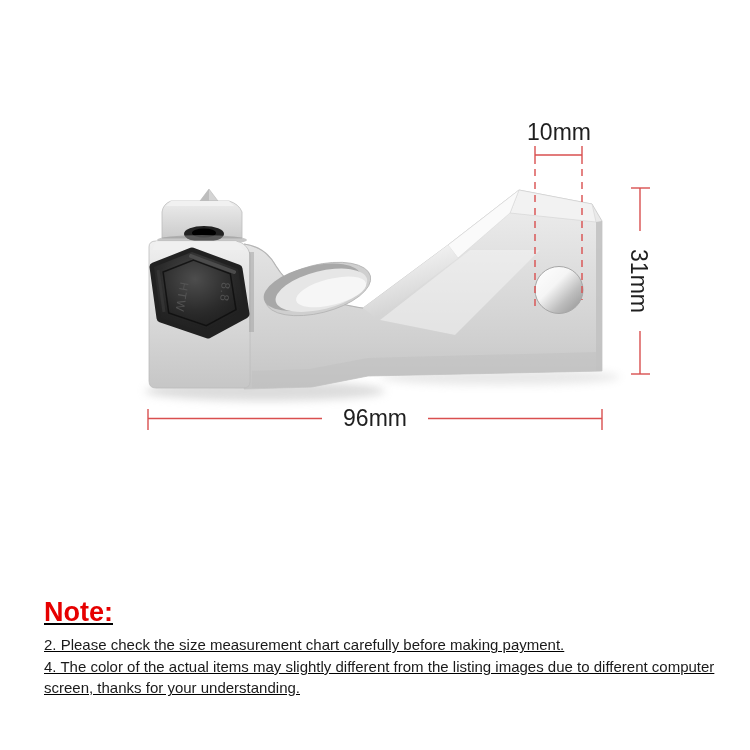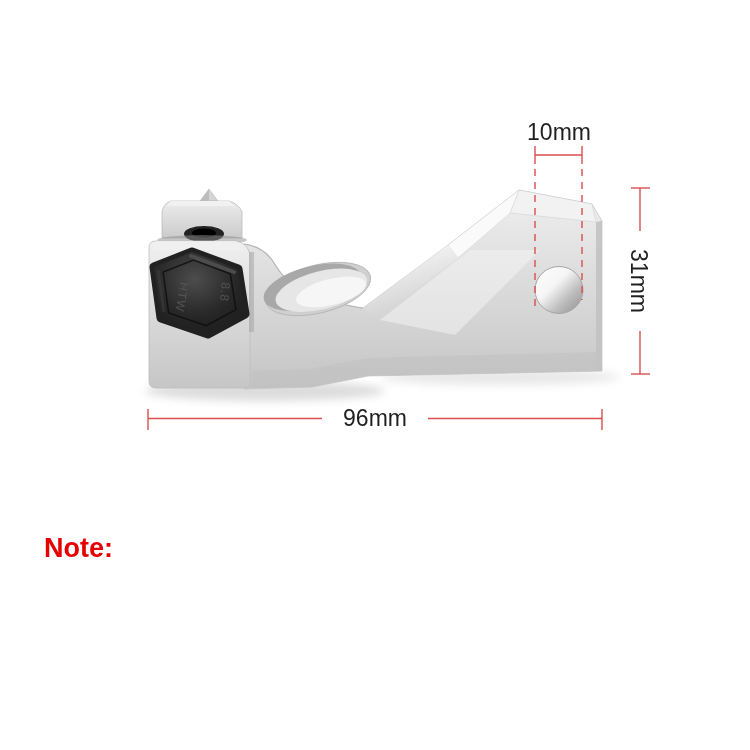--- a/index.html
+++ b/index.html
@@ -6,21 +6,21 @@
   .canvas {
     position:relative; width:750px; height:750px; background:#ffffff;
     overflow:hidden; font-family:"Liberation Sans", sans-serif;
   }
   .diagram-svg { position:absolute; left:0; top:0; }
   .dim-line   { stroke:#d94f4f; stroke-width:1.4; }
   .dim-dash   { stroke:#d94f4f; stroke-width:1.4; stroke-dasharray:7 6; }
   .dim-label  { font-size:23px; fill:#1f1f1f; }
   .bolt-mark  { font-size:12px; fill:#585858; opacity:.85; letter-spacing:1px;
                 text-anchor:middle; dominant-baseline:middle; }
-  .notes { position:absolute; left:44px; top:534px; width:700px; }
+  .notes { position:absolute; left:44px; top:598px; width:700px;text-decoration:underline; }
   .notes h2 { margin:0 0 8px 0; font-size:27px; line-height:1.05;
               color:#e60000; font-weight:bold; }
   .notes p  { margin:0; font-size:15px; line-height:21.5px; color:#1a1a1a; }
 </style>
 </head>
 <body>
 
 <div class="canvas">
 
   <svg class="diagram-svg" width="750" height="560" viewBox="0 0 750 560" aria-label="Silver aluminum mount bracket side view with black hex-head bolt">
@@ -141,15 +141,17 @@
       <line class="dim-line" x1="148" y1="409" x2="148" y2="430"></line>
       <line class="dim-line" x1="148" y1="418.5" x2="322" y2="418.5"></line>
       <text class="dim-label" x="375" y="426" text-anchor="middle">96mm</text>
       <line class="dim-line" x1="428" y1="418.5" x2="602" y2="418.5"></line>
       <line class="dim-line" x1="602" y1="409" x2="602" y2="430"></line>
     </g>
   </svg>
 
   <div class="notes">
     <h2>Note:</h2>
+    <p>2. Please check the size measurement chart carefully before making payment.</p>
+    <p>4. The color of the actual items may slightly different from the listing images due to different computer screen, thanks for your understanding.</p>
   </div>
 
 </div>
 
 </body></html>

